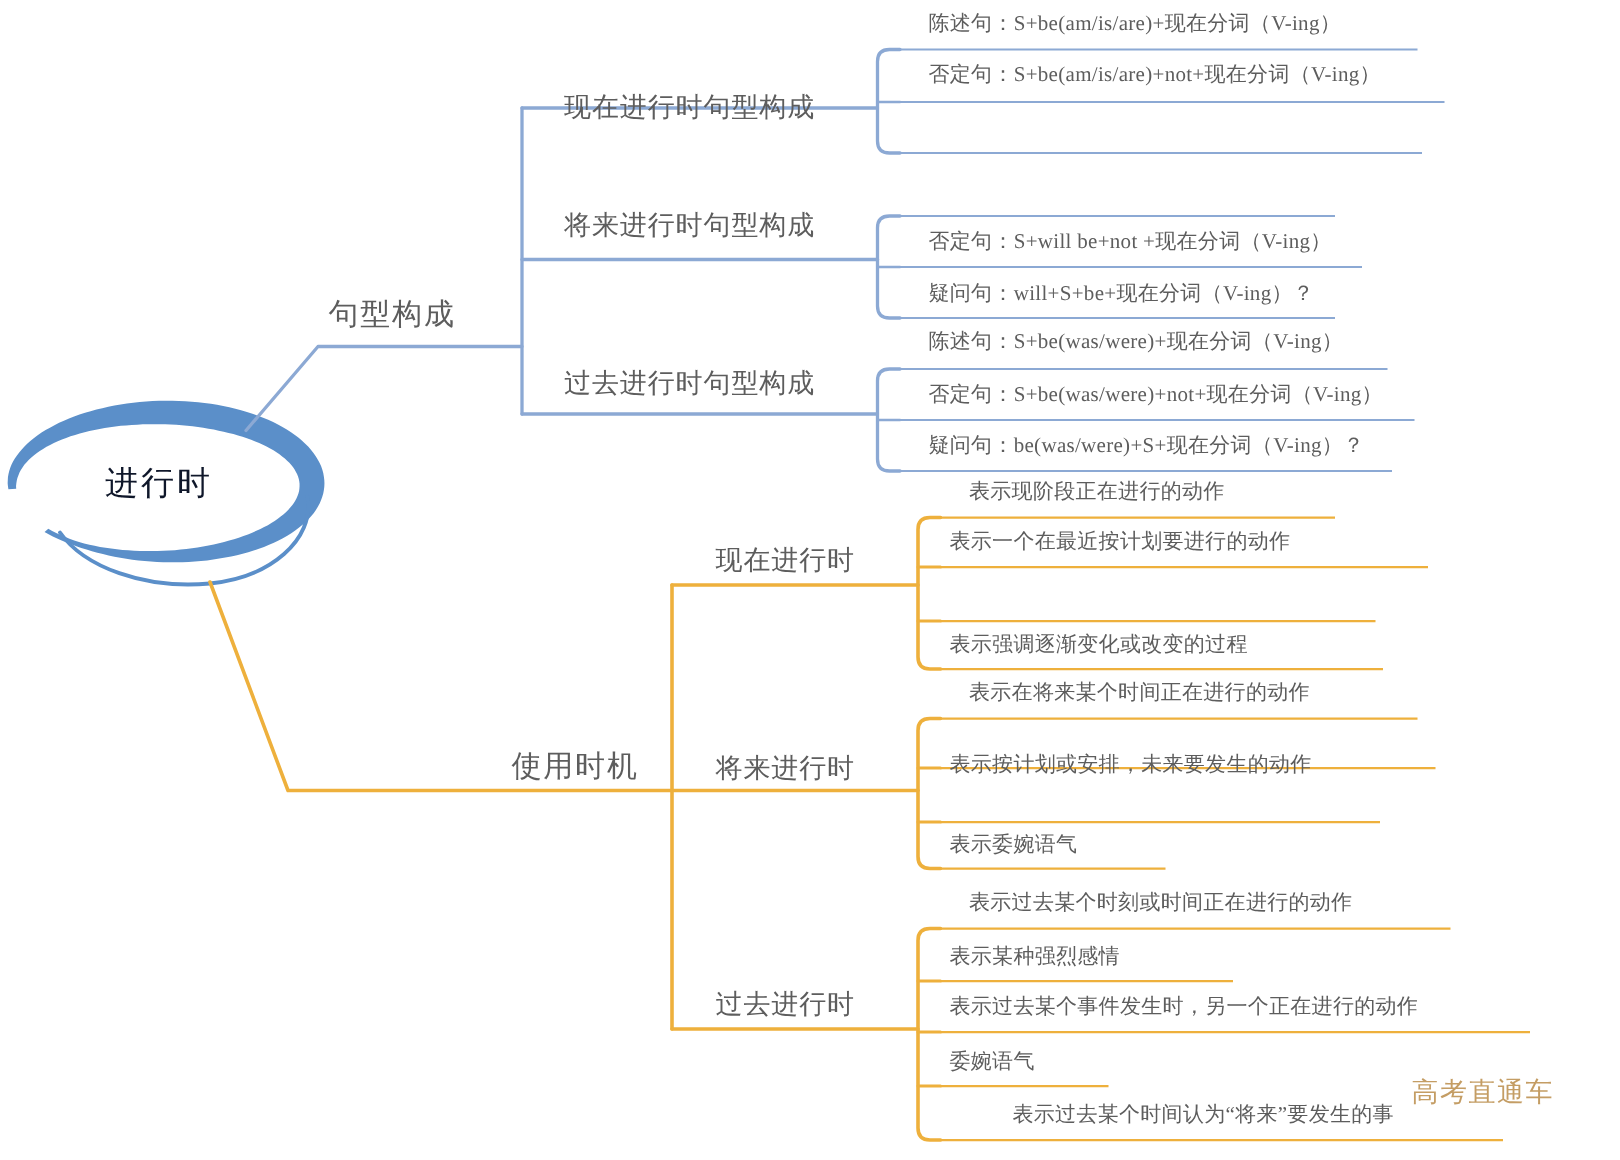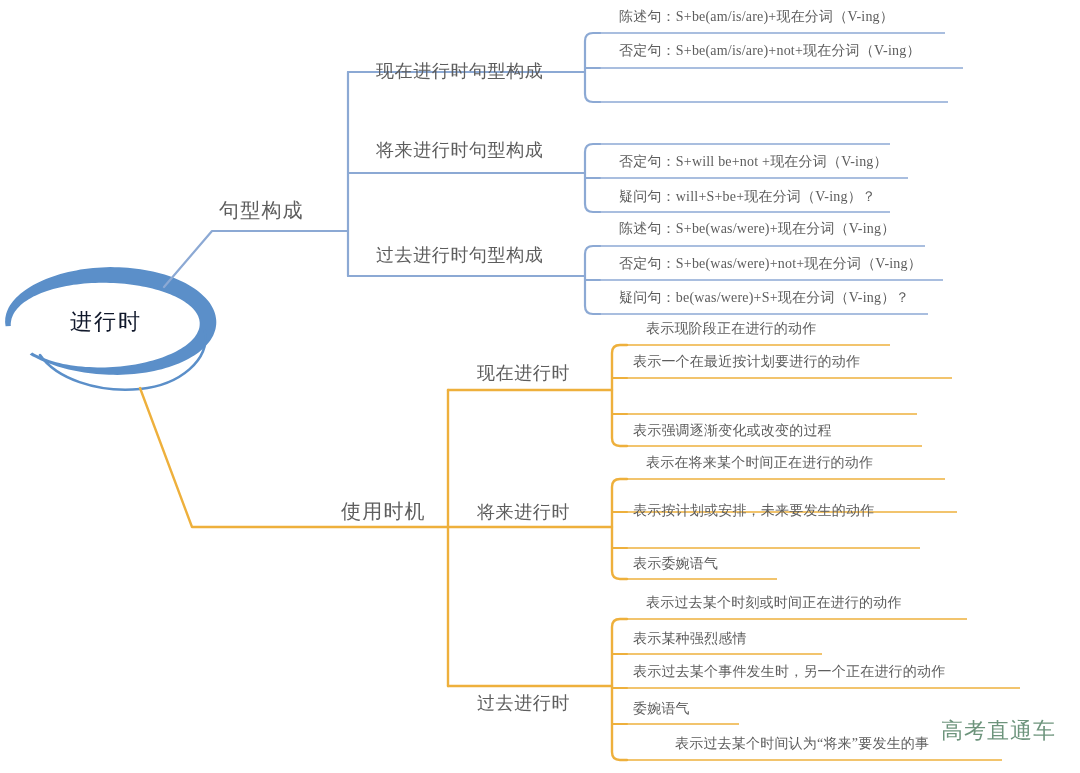--- a/index.html
+++ b/index.html
@@ -45,23 +45,23 @@
     font-size: 20px;
     letter-spacing: 1.2px;
   }
   .root-label {
     font-size: 22px;
     letter-spacing: 2px;
     color: #0f172a;
   }
   .watermark {
     position: absolute;
-    font-size: 22px;
+    font-size: 18px;
     letter-spacing: 1px;
-    color: #14532d;
+    color: #a16207;
     opacity: 0.62;
     white-space: nowrap;
   }
 </style>
 </head>
 <body>
 
 <div id="canvas">
 
   <svg id="wires" viewBox="0 0 1080 773" xmlns="http://www.w3.org/2000/svg">
@@ -123,21 +123,21 @@
 
   <div class="node branch-label" style="left:219px; top:200px;">句型构成</div>
   <div class="node branch-label" style="left:321px; top:501px;margin-left:20px;">使用时机</div>
 
   <div class="node mid" style="left:376px; top:62px;">现在进行时句型构成</div>
   <div class="node mid" style="left:376px; top:141px;">将来进行时句型构成</div>
   <div class="node mid" style="left:376px; top:246px;">过去进行时句型构成</div>
 
   <div class="node mid" style="left:477px; top:364px;">现在进行时</div>
   <div class="node mid" style="left:477px; top:503px;">将来进行时</div>
-  <div class="node mid" style="left:477px; top:660px;margin-top:34px;">过去进行时</div>
+  <div class="node mid" style="left:477px; top:660px;">过去进行时</div>
 
   <div class="node leaf" style="left:619px; top:10px;">陈述句：S+be(am/is/are)+现在分词（V-ing）</div>
   <div class="node leaf" style="left:619px; top:44px;">否定句：S+be(am/is/are)+not+现在分词（V-ing）</div>
 
   <div class="node leaf" style="left:619px; top:155px;">否定句：S+will be+not +现在分词（V-ing）</div>
   <div class="node leaf" style="left:619px; top:190px;">疑问句：will+S+be+现在分词（V-ing）？</div>
 
   <div class="node leaf" style="left:619px; top:222px;">陈述句：S+be(was/were)+现在分词（V-ing）</div>
   <div class="node leaf" style="left:619px; top:257px;">否定句：S+be(was/were)+not+现在分词（V-ing）</div>
   <div class="node leaf" style="left:619px; top:291px;">疑问句：be(was/were)+S+现在分词（V-ing）？</div>

